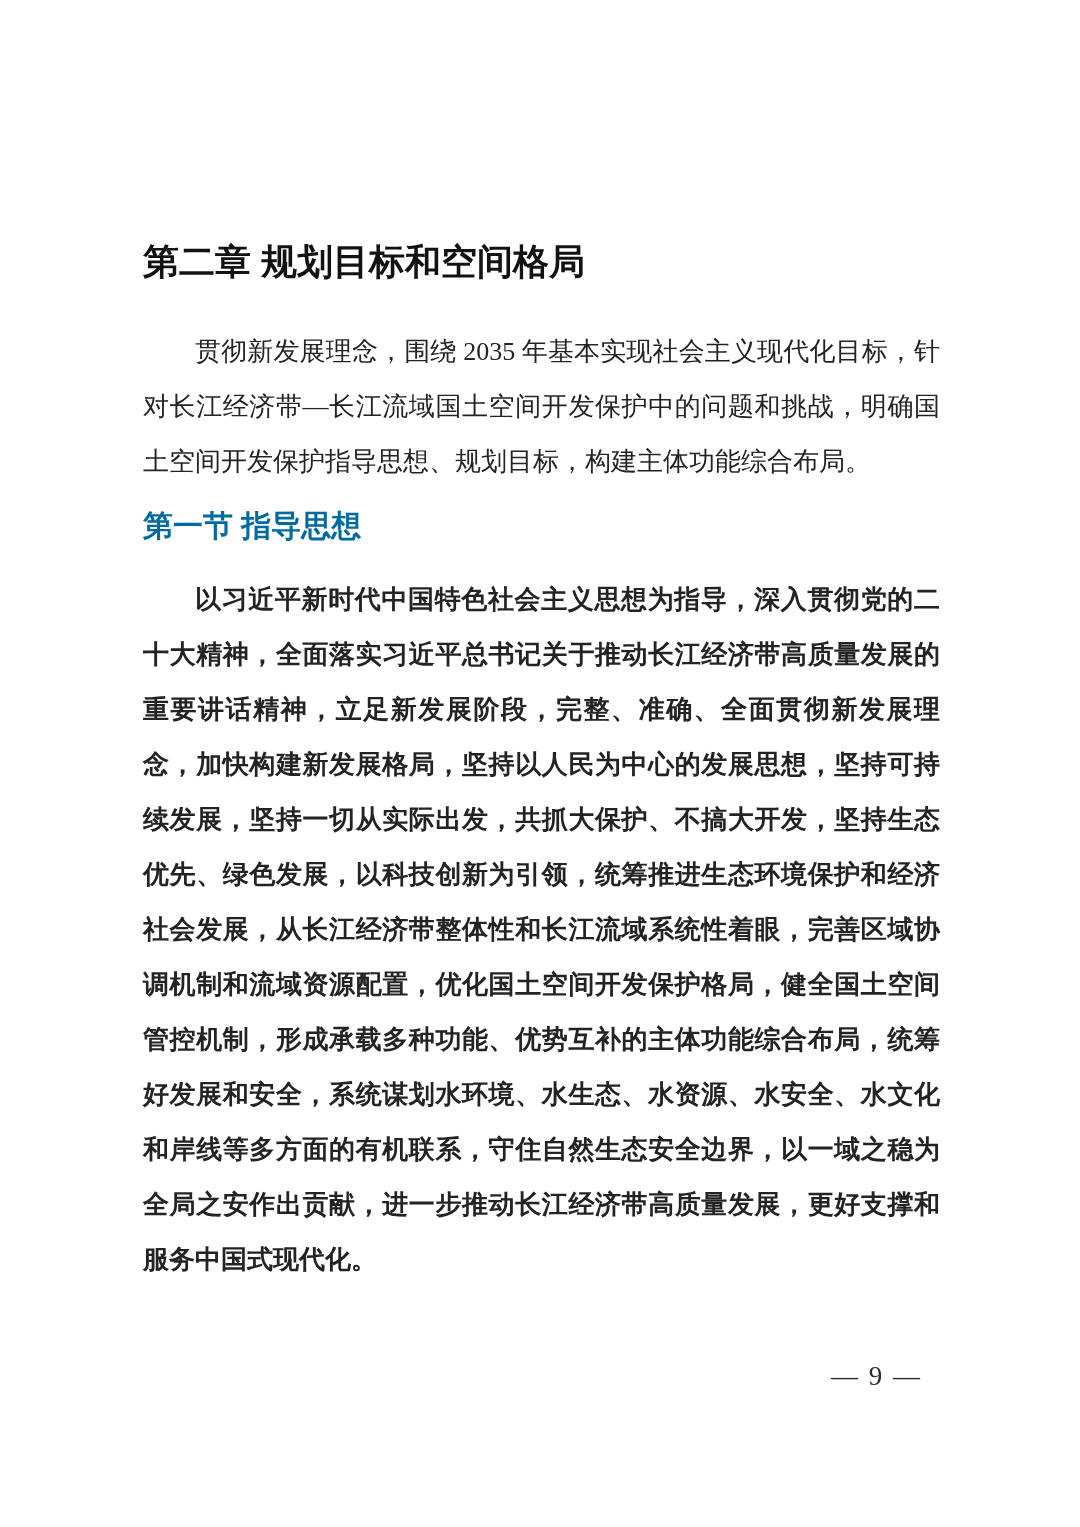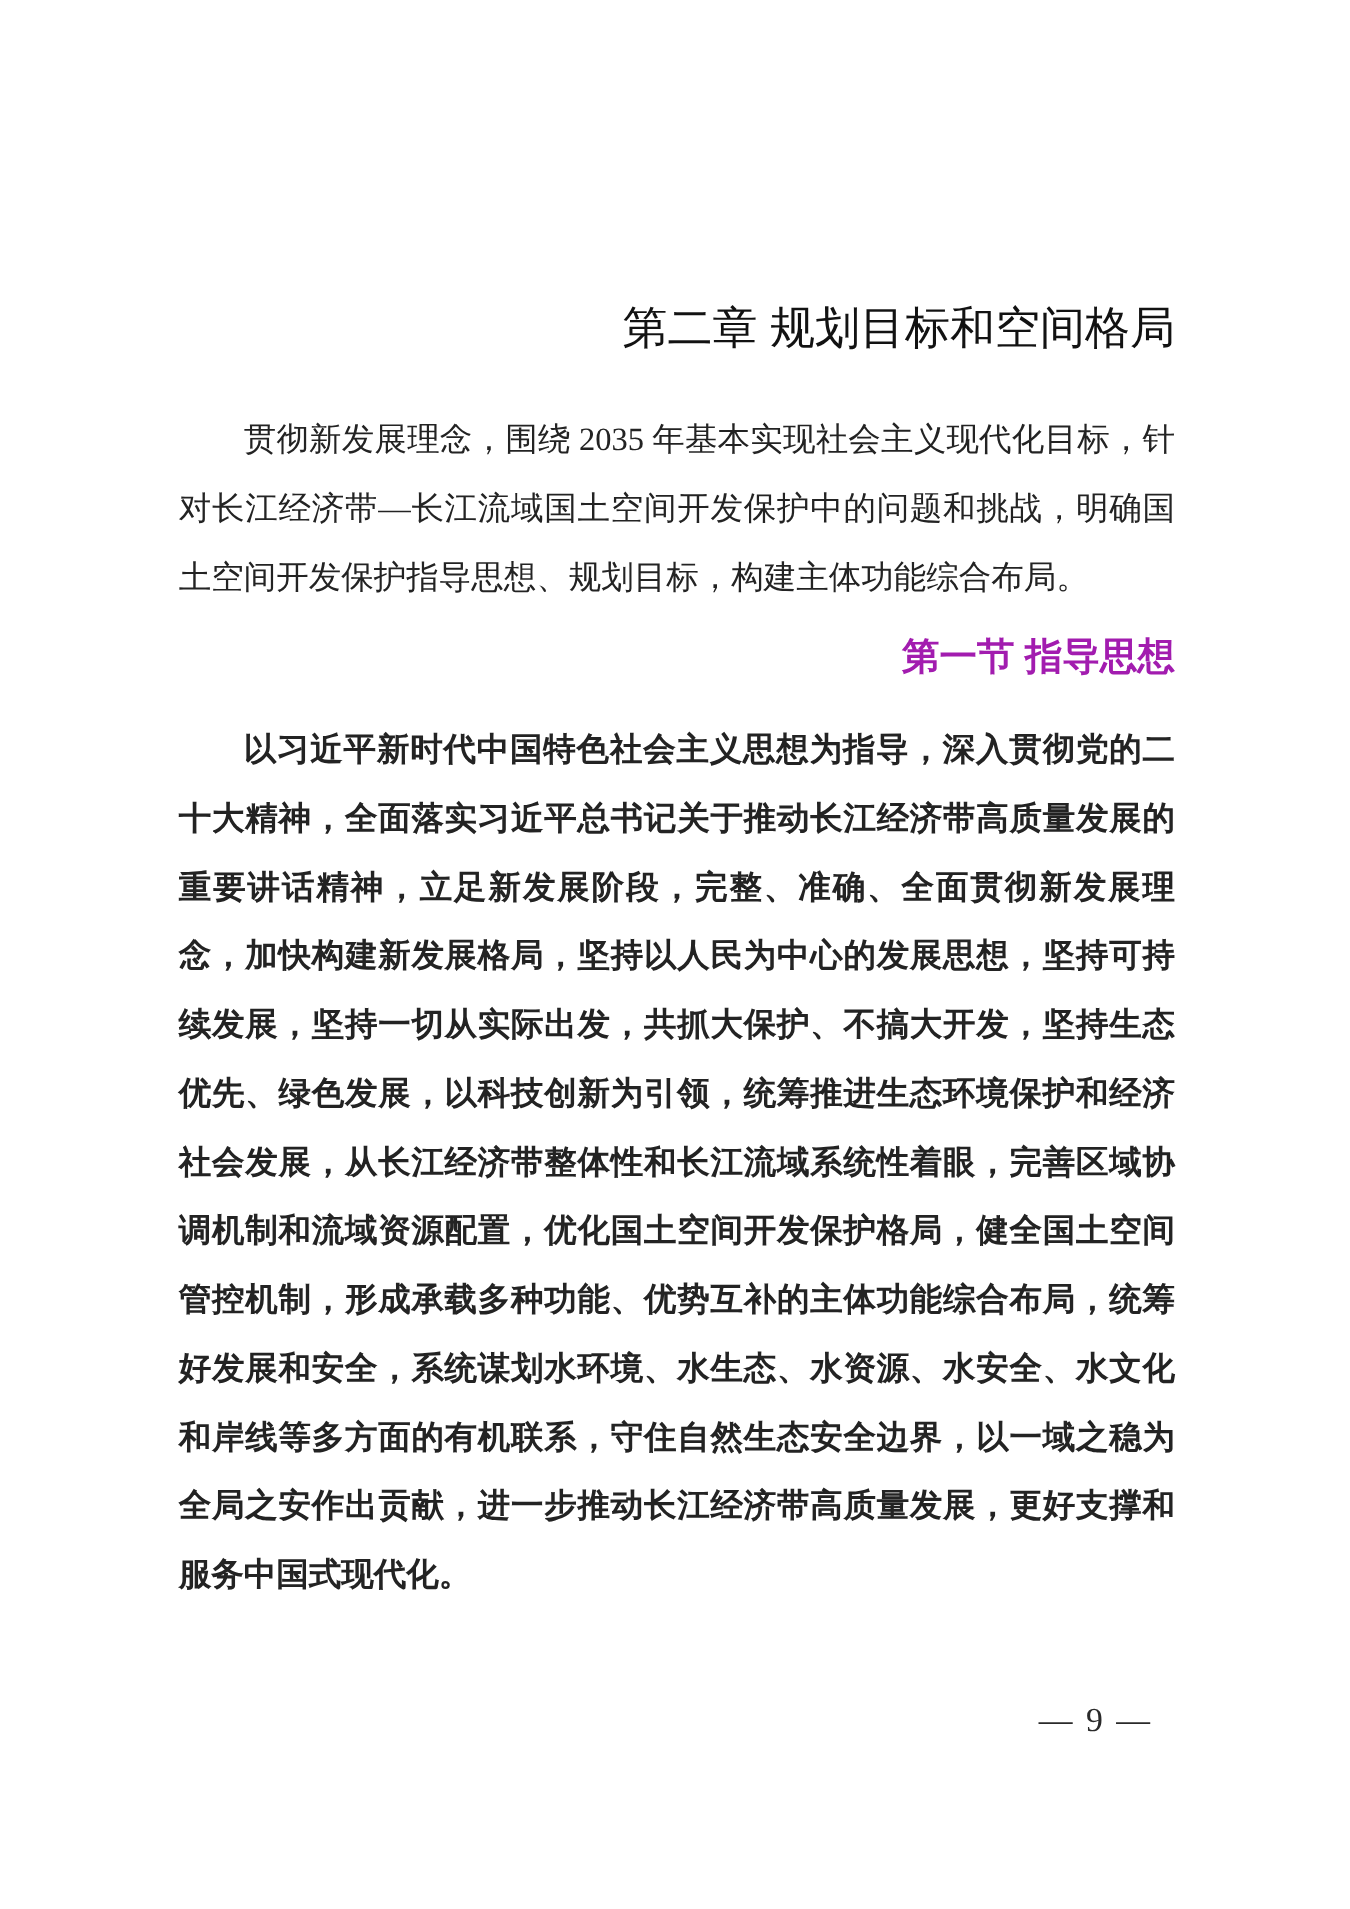--- a/index.html
+++ b/index.html
@@ -14,46 +14,46 @@
     background: #ffffff;
     overflow: hidden;
     font-family: "Liberation Serif", "DejaVu Serif", serif;
     color: #232323;
   }
   .content {
     padding: 215px 140px 0 143px; 
   }
   .chapter-title {
     font-family: "Liberation Sans", "DejaVu Sans", sans-serif;
-    font-weight: normal;
+    font-weight: bold;
     font-size: 36px;
     line-height: 46px;
-    text-align: right;
+    text-align: left;
     color: #121212;
     letter-spacing: 0px;
   }
   .para {
     margin: 0;
     font-size: 26px;
     line-height: 55px;
     text-align: justify;
     text-justify: inter-ideograph;
     text-indent: 2em;
     color: #232323;
   }
   .intro-para {
     margin-top: 39px;
   }
   .section-title {
     font-family: "Liberation Sans", "DejaVu Sans", sans-serif;
     font-weight: bold;
     font-size: 30px;
     line-height: 42px;
-    text-align: right;
-    color: #a21caf;
+    text-align: left;
+    color: #0369a1;
     margin-top: 16px;
   }
   .section-body-para {
     margin-top: 22px;
     font-weight: bold;
   }
   .page-number {
     position: absolute;
     top: 1360px;
     right: 158px;

